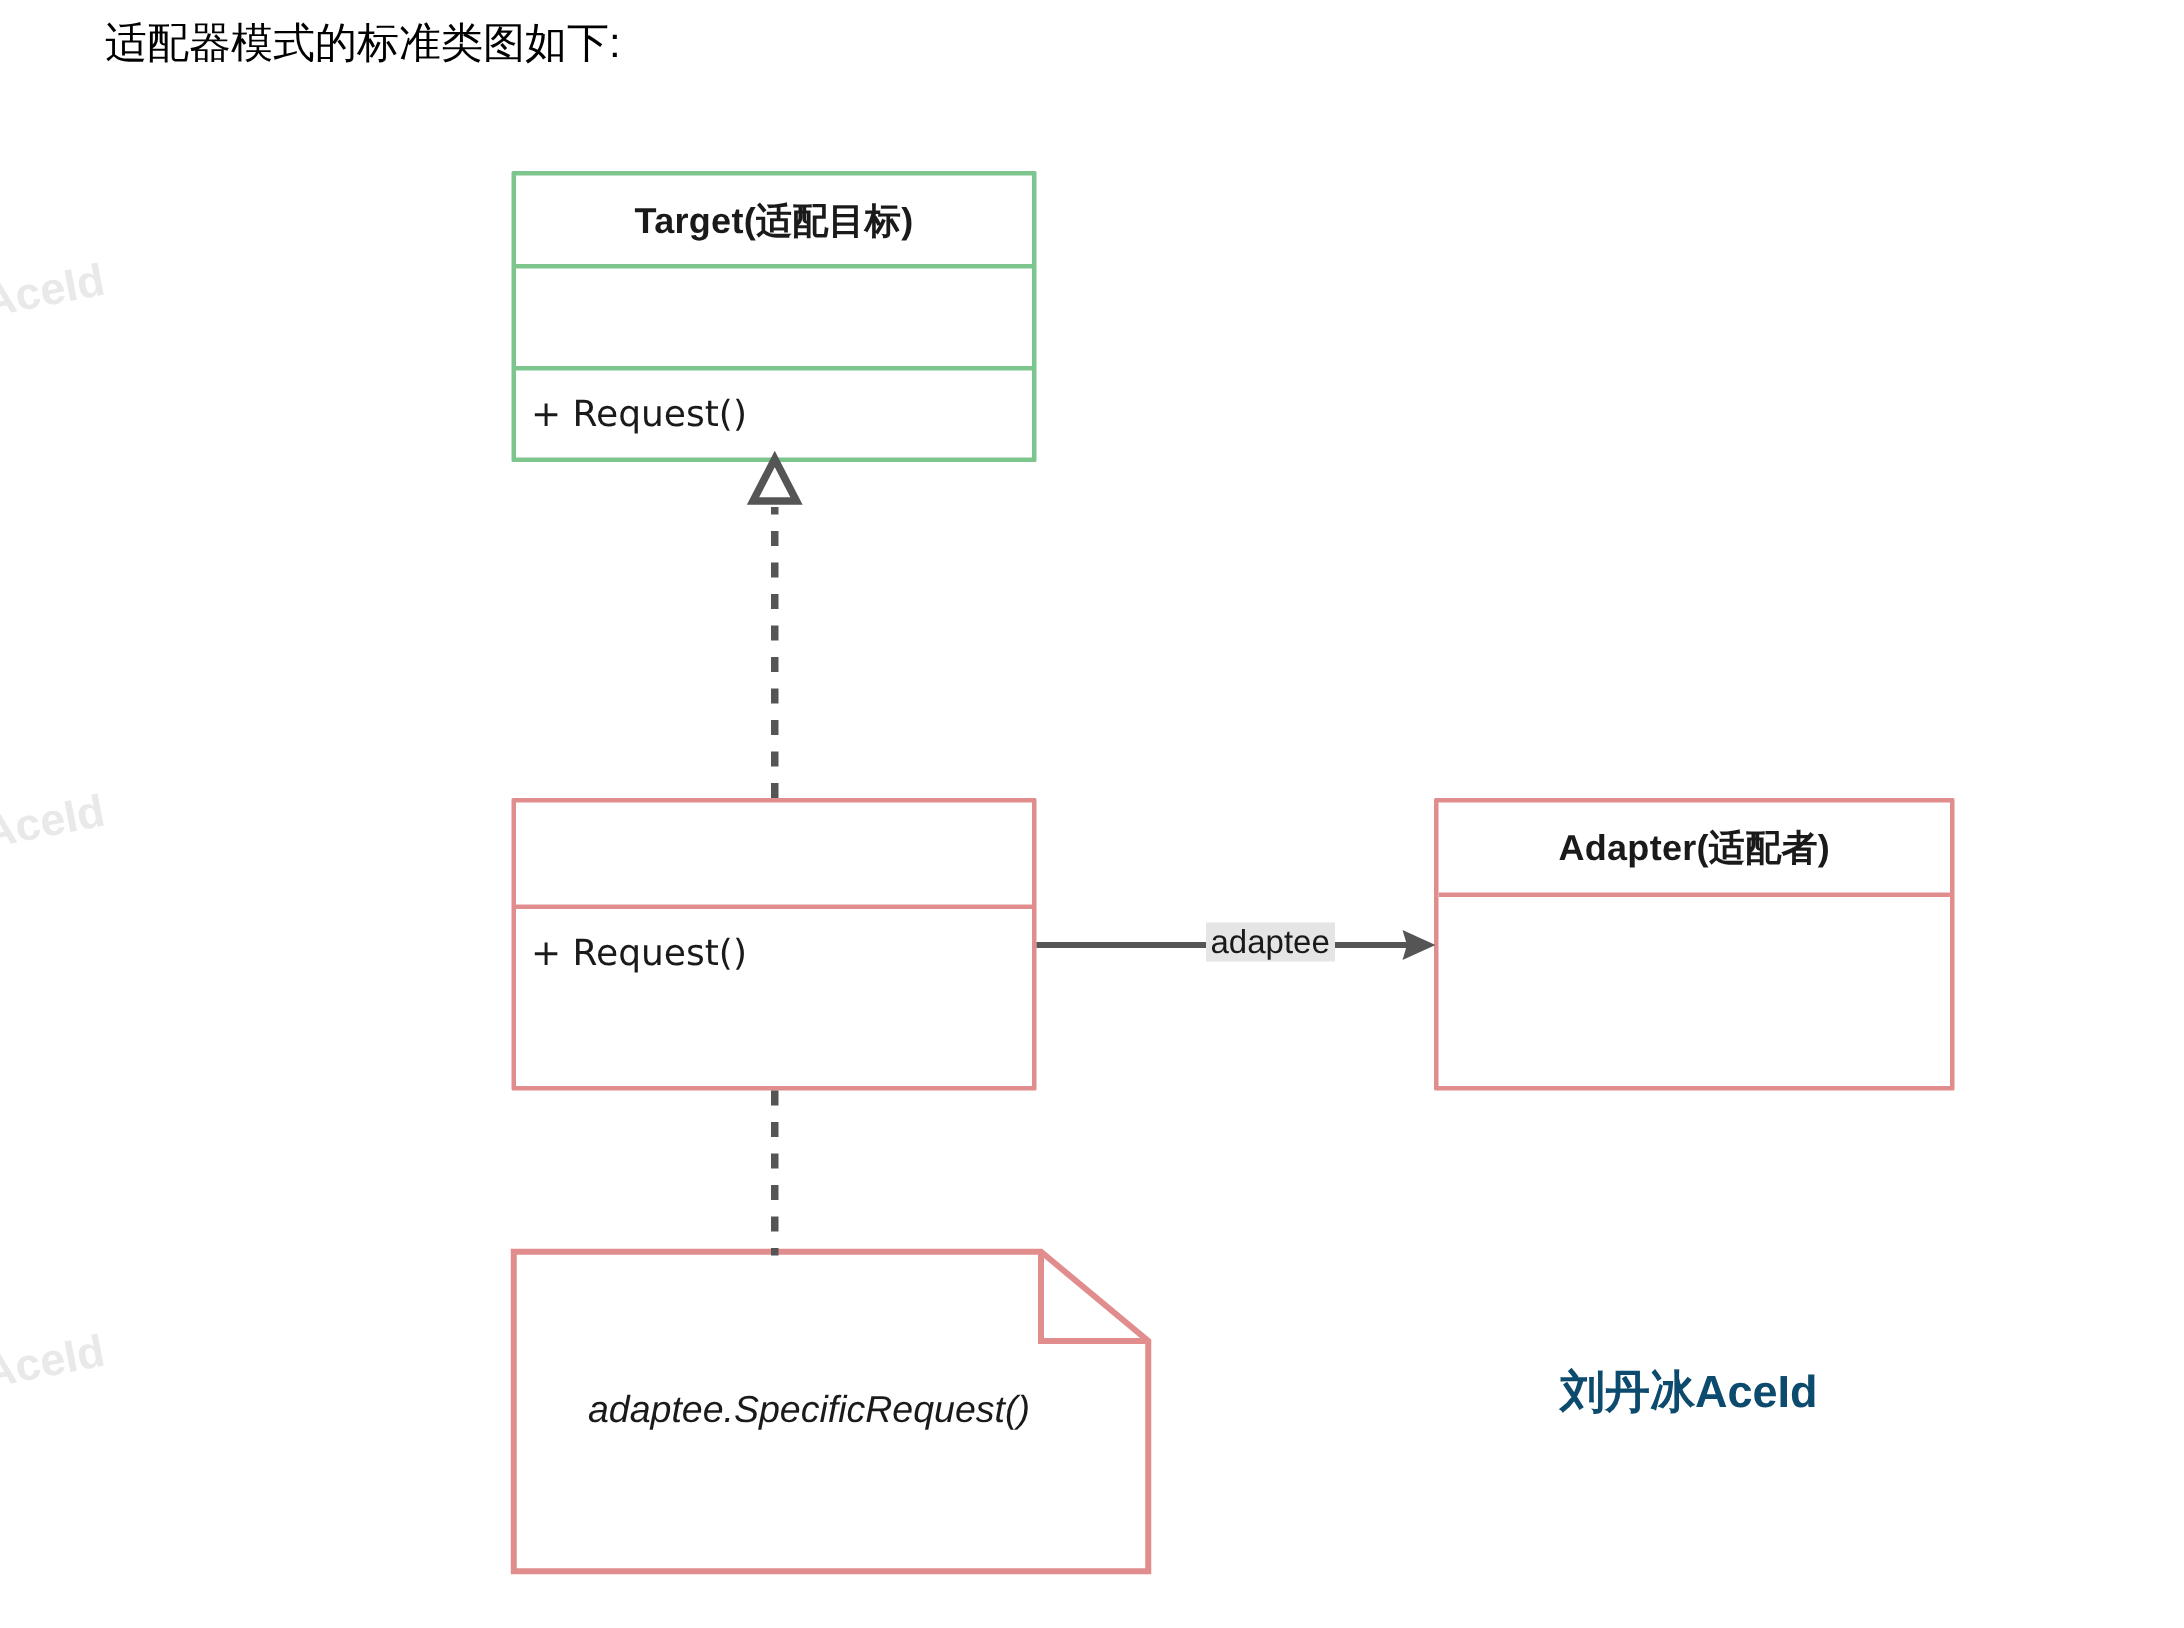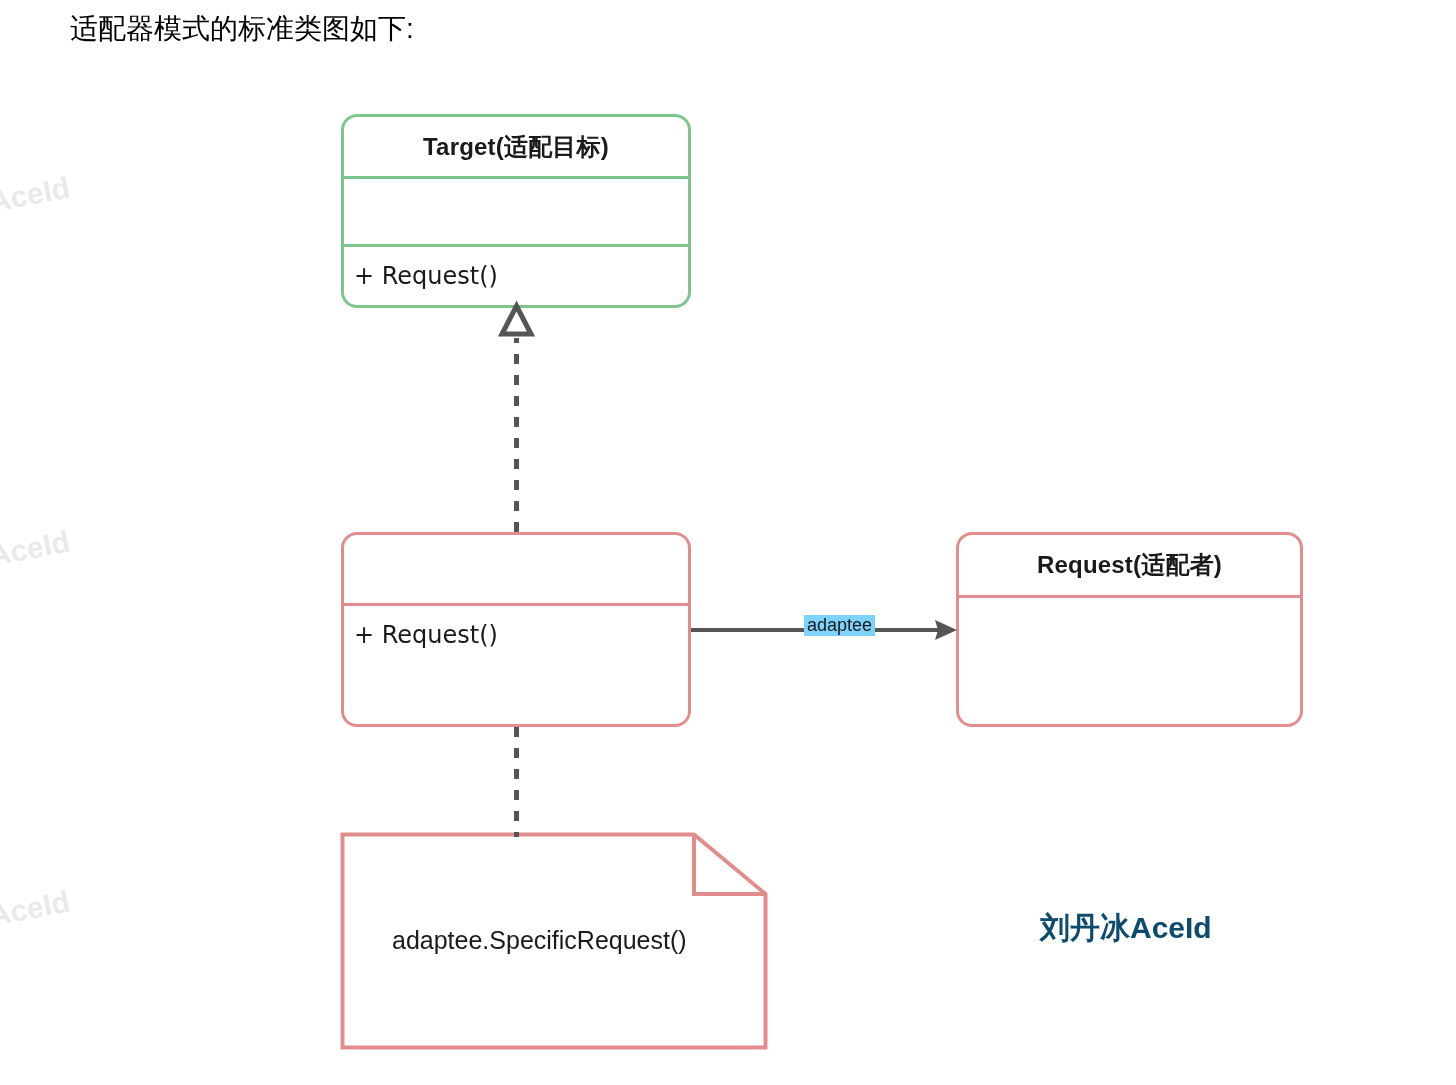--- a/index.html
+++ b/index.html
@@ -44,21 +44,21 @@
   .wm-center {
     font-size: 30px;
     color: #0c4a6e;
   }
 
   
   .uml-class {
     position: absolute;
     box-sizing: border-box;
     background: #ffffff;
-    border-radius: 16px;
+    border-radius: 1px;
     border-style: solid;
     border-width: 3px;
     overflow: hidden;
   }
   .uml-class.green { border-color: #7cc68d; }
   .uml-class.red   { border-color: #e28d8d; }
 
   .uml-row {
     box-sizing: border-box;
     display: flex;
@@ -75,36 +75,37 @@
     padding-left: 10px;
     font-size: 24px;
     font-family: "DejaVu Sans", "Liberation Sans", sans-serif;
   }
   .uml-class.green .uml-row + .uml-row { border-top: 3px solid #7cc68d; }
   .uml-class.red   .uml-row + .uml-row { border-top: 3px solid #e28d8d; }
 
   
   .note-box {
     position: absolute;
+    font-style: italic;
   }
   .note-text {
     position: absolute;
     font-size: 25px;
     color: #1a1a1a;
     white-space: nowrap;
   }
 
   
   .connector { position: absolute; }
 
   .label-adaptee {
     position: absolute;
-    font-size: 18px;
+    font-size: 22px;
     color: #1a1a1a;
-    background: #7dd3fc;
+    background: #e5e5e5;
     padding: 0 3px;
     white-space: nowrap;
   }
 
   svg { overflow: visible; }
 </style>
 </head>
 <body>
 
 <div class="caption">适配器模式的标准类图如下:</div>
@@ -119,21 +120,21 @@
   <div class="uml-row uml-attrs" style="height:68px;"></div>
   <div class="uml-row uml-ops" style="height:61px;">+ Request()</div>
 </div>
 
 <div class="uml-class red" style="left:341px; top:532px; width:350px; height:195px;">
   <div class="uml-row uml-attrs" style="height:68px;"></div>
   <div class="uml-row uml-ops" style="height:61px;">+ Request()</div>
 </div>
 
 <div class="uml-class red" style="left:956px; top:532px; width:347px; height:195px;">
-  <div class="uml-row uml-title" style="height:60px;">Request(适配者)</div>
+  <div class="uml-row uml-title" style="height:60px;">Adapter(适配者)</div>
   <div class="uml-row uml-attrs" style="height:68px;"></div>
 </div>
 
 <div class="note-box" style="left:336px; top:828px; width:436px; height:226px;">
   <svg width="436" height="226" viewBox="0 0 436 226">
     <path d="M 6.5 6.5 L 358 6.5 L 429.5 66 L 429.5 219.5 L 6.5 219.5 Z" fill="#ffffff" stroke="#e28d8d" stroke-width="4" stroke-linejoin="miter"></path>
     <path d="M 358 6.5 L 358 66 L 429.5 66" fill="none" stroke="#e28d8d" stroke-width="4" stroke-linejoin="miter"></path>
   </svg>
   <div class="note-text" style="left:56px; top:98px;">adaptee.SpecificRequest()</div>
 </div>

